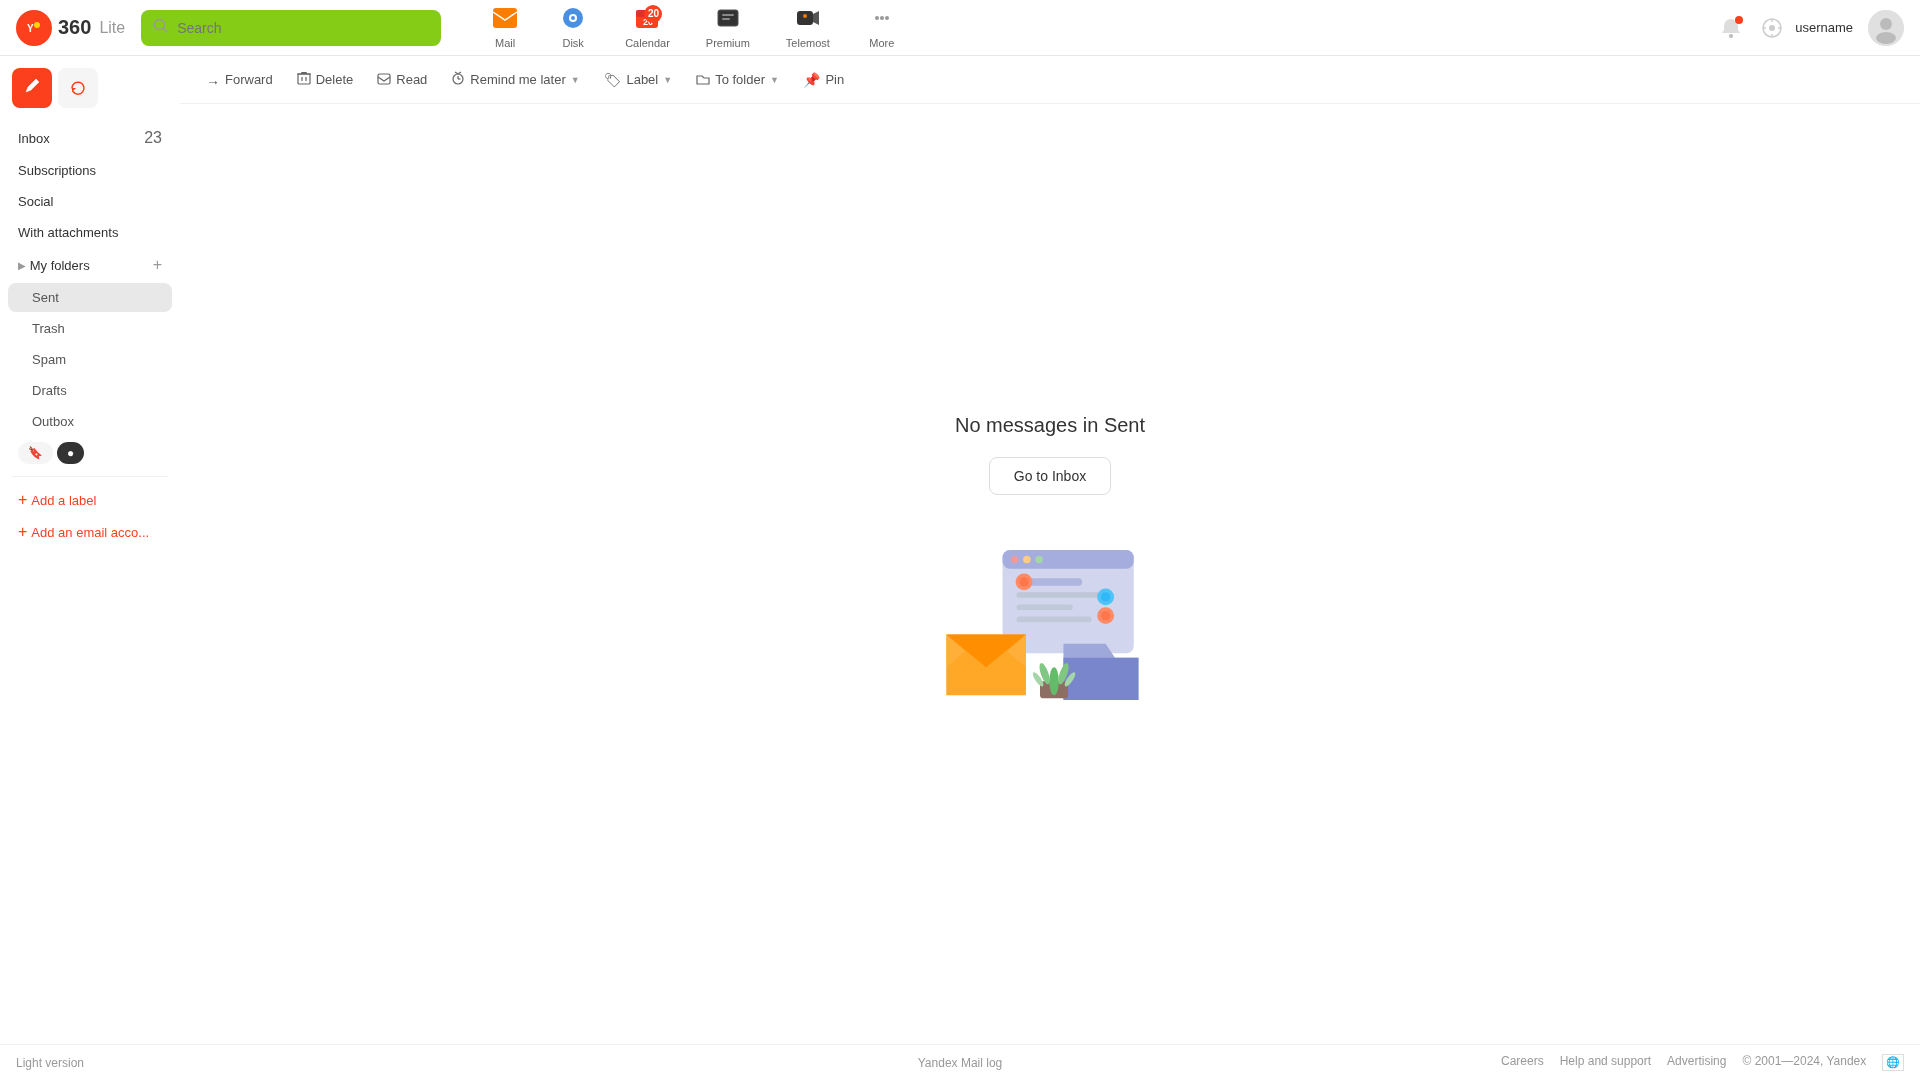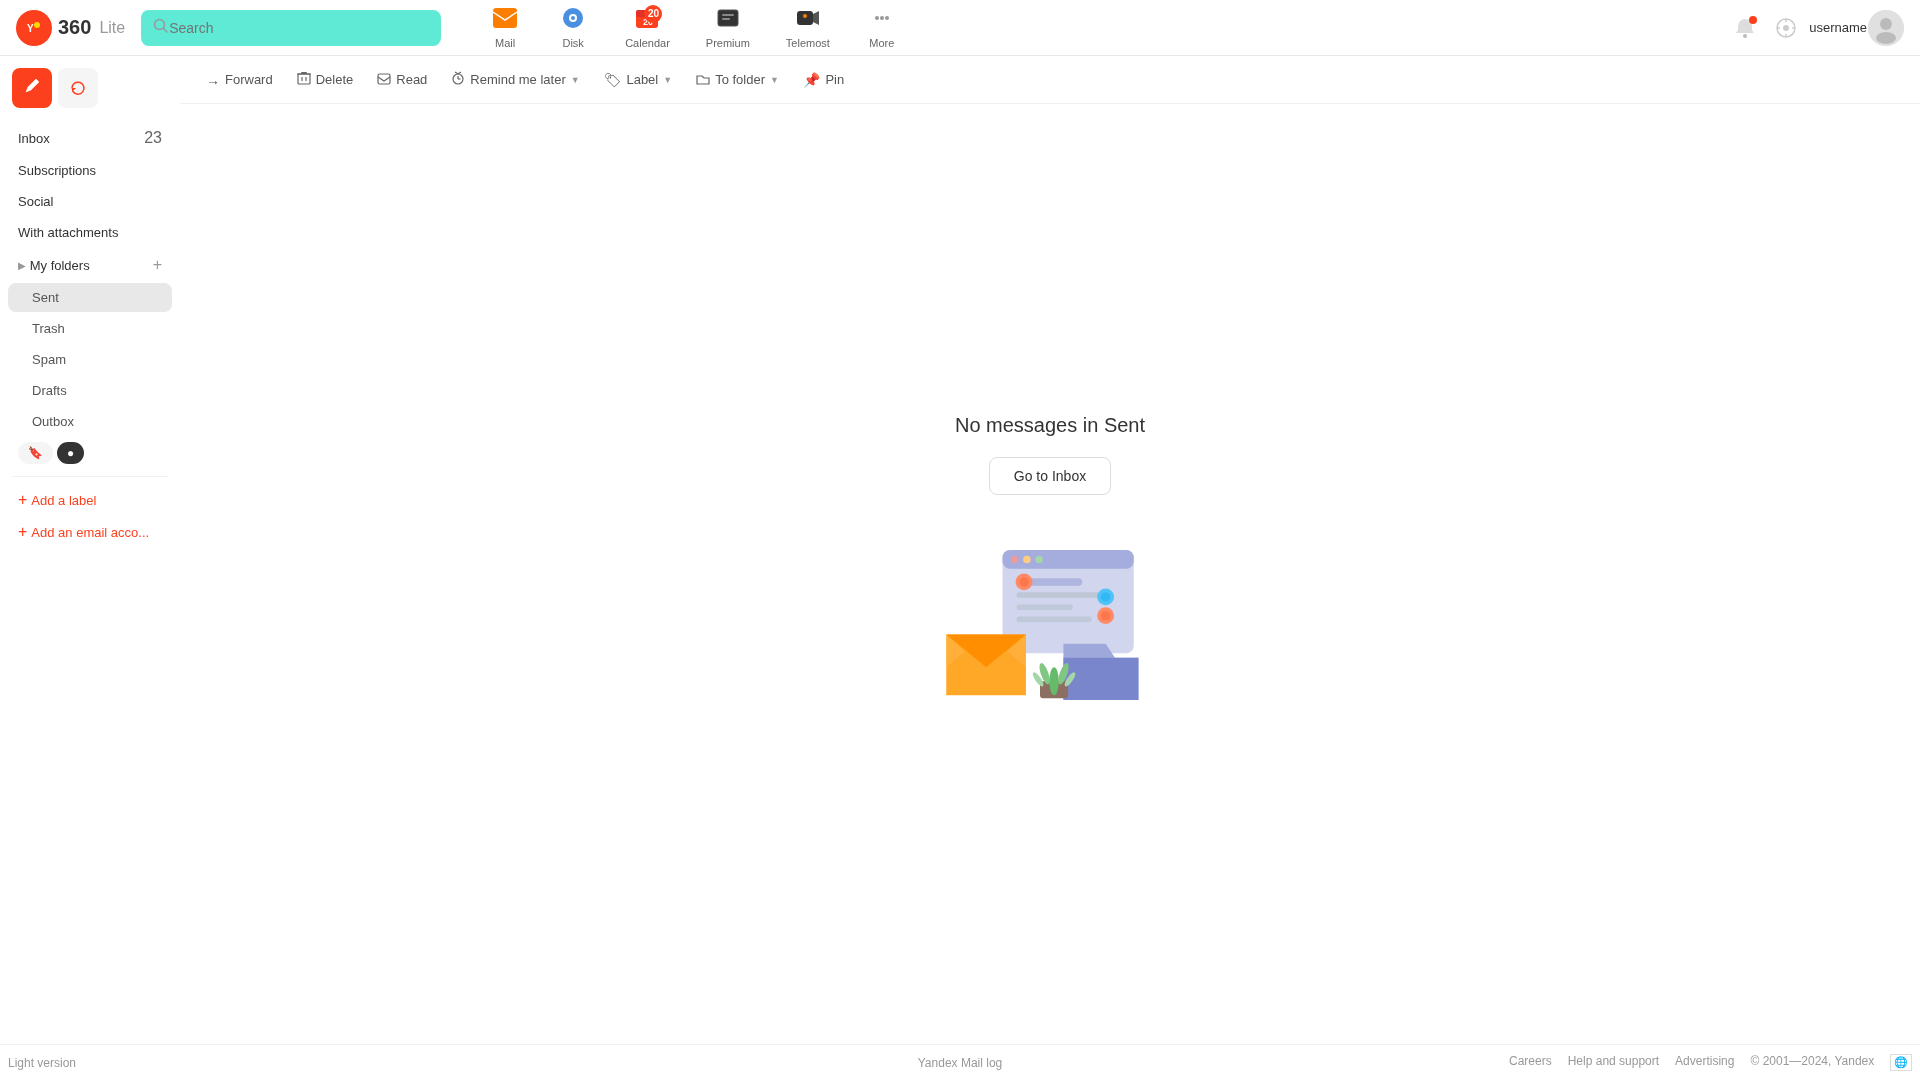--- a/index.html
+++ b/index.html
@@ -3,21 +3,21 @@
   <meta charset="utf-8">
   <style>
     * { margin: 0; padding: 0; box-sizing: border-box; }
     body { font-family: -apple-system, BlinkMacSystemFont, 'Segoe UI', Arial, sans-serif; background: #fff; width: 1920px; height: 1080px; overflow: hidden; font-size: 14px; color: #333; }
 
     
     .header { display: flex; align-items: center; height: 56px; background: #fff; border-bottom: 1px solid #e8e8e8; padding: 0 16px; gap: 16px; position: fixed; top: 0; left: 0; right: 0; z-index: 100; }
     .logo { display: flex; align-items: center; gap: 6px; cursor: pointer; }
     .logo-icon { width: 36px; height: 36px; background: #fc3f1d; border-radius: 50%; display: flex; align-items: center; justify-content: center; color: white; font-weight: bold; font-size: 13px; }
 
-    .search-bar { display: flex; align-items: center; background: #5eead4; border-radius: 8px; padding: 0 12px; height: 36px; width: 300px; cursor: text; }
+    .search-bar { display: flex; align-items: center; background: #84cc16; border-radius: 8px; padding: 0 12px; height: 36px; width: 300px; gap: 8px; cursor: text; }
     .search-bar input { border: none; background: transparent; outline: none; font-size: 14px; color: #333; width: 100%; }
     .search-icon { color: #999; font-size: 16px; }
 
     .nav-items { display: flex; align-items: center; gap: 4px; margin-left: 16px; }
     .nav-item { display: flex; flex-direction: column; align-items: center; padding: 6px 16px; cursor: pointer; border-radius: 8px; gap: 2px; min-width: 64px; position: relative; }
     .nav-item.active { background: transparent; }
     .nav-item-icon { font-size: 22px; position: relative; }
     .nav-item-label { font-size: 11px; color: #666; }
     .nav-badge { position: absolute; top: -4px; right: -4px; background: #fc3f1d; color: white; border-radius: 50%; width: 18px; height: 18px; font-size: 10px; display: flex; align-items: center; justify-content: center; font-weight: bold; }
 
@@ -61,21 +61,21 @@
     .main-content { flex: 1; display: flex; flex-direction: column; background: #fff; overflow: hidden; }
 
     .empty-state { flex: 1; display: flex; flex-direction: column; align-items: center; justify-content: center; gap: 20px; padding-bottom: 56px; }
     .empty-title { font-size: 20px; color: #333; font-weight: 500; }
     .go-inbox-btn { background: white; border: 1px solid #ddd; border-radius: 8px; padding: 10px 24px; font-size: 14px; cursor: pointer; color: #333; }
 
     
     .illustration { width: 320px; height: 200px; position: relative; }
 
     
-    .footer { position: fixed; bottom: 0; left: 0; right: 0; height: 36px; display: flex; align-items: center; justify-content: space-between; padding: 0 8px; background: #fff; border-top: 1px solid #f0f0f0; font-size: 12px; color: #999; }
+    .footer { position: fixed; bottom: 0; left: 0; right: 0; height: 36px; display: flex; align-items: center; justify-content: space-between; padding: 0 16px; background: #fff; border-top: 1px solid #f0f0f0; font-size: 12px; color: #999; }
     .footer-center { position: absolute; left: 50%; transform: translateX(-50%); }
     .footer-right { display: flex; gap: 16px; }
 
     
     .sent-illustration { width: 300px; height: 220px; }
   </style>
 </head>
 <body>
 
 <div class="header">
@@ -179,21 +179,21 @@
       <span class="notif-dot"></span>
     </div>
     <svg width="22" height="22" viewBox="0 0 22 22" fill="none" style="cursor:pointer">
         <circle cx="11" cy="11" r="9" stroke="#ccc" stroke-width="1.5"></circle>
         <circle cx="11" cy="11" r="3" fill="#ccc"></circle>
         <line x1="11" y1="2" x2="11" y2="5" stroke="#ccc" stroke-width="1.5"></line>
         <line x1="11" y1="17" x2="11" y2="20" stroke="#ccc" stroke-width="1.5"></line>
         <line x1="2" y1="11" x2="5" y2="11" stroke="#ccc" stroke-width="1.5"></line>
         <line x1="17" y1="11" x2="20" y2="11" stroke="#ccc" stroke-width="1.5"></line>
       </svg>
-    <div style="display:flex; align-items:center; gap:1px; cursor:pointer;">
+    <div style="display:flex; align-items:center; gap:15px; cursor:pointer;">
       <span style="font-size:13px; color:#333;">username</span>
       <div class="user-avatar">
         <svg width="36" height="36" viewBox="0 0 36 36" fill="none">
             <circle cx="18" cy="18" r="18" fill="#e0e0e0"></circle>
             <circle cx="18" cy="14" r="6" fill="#bbb"></circle>
             <ellipse cx="18" cy="28" rx="10" ry="6" fill="#bbb"></ellipse>
           </svg>
       </div>
     </div>
   </div>

